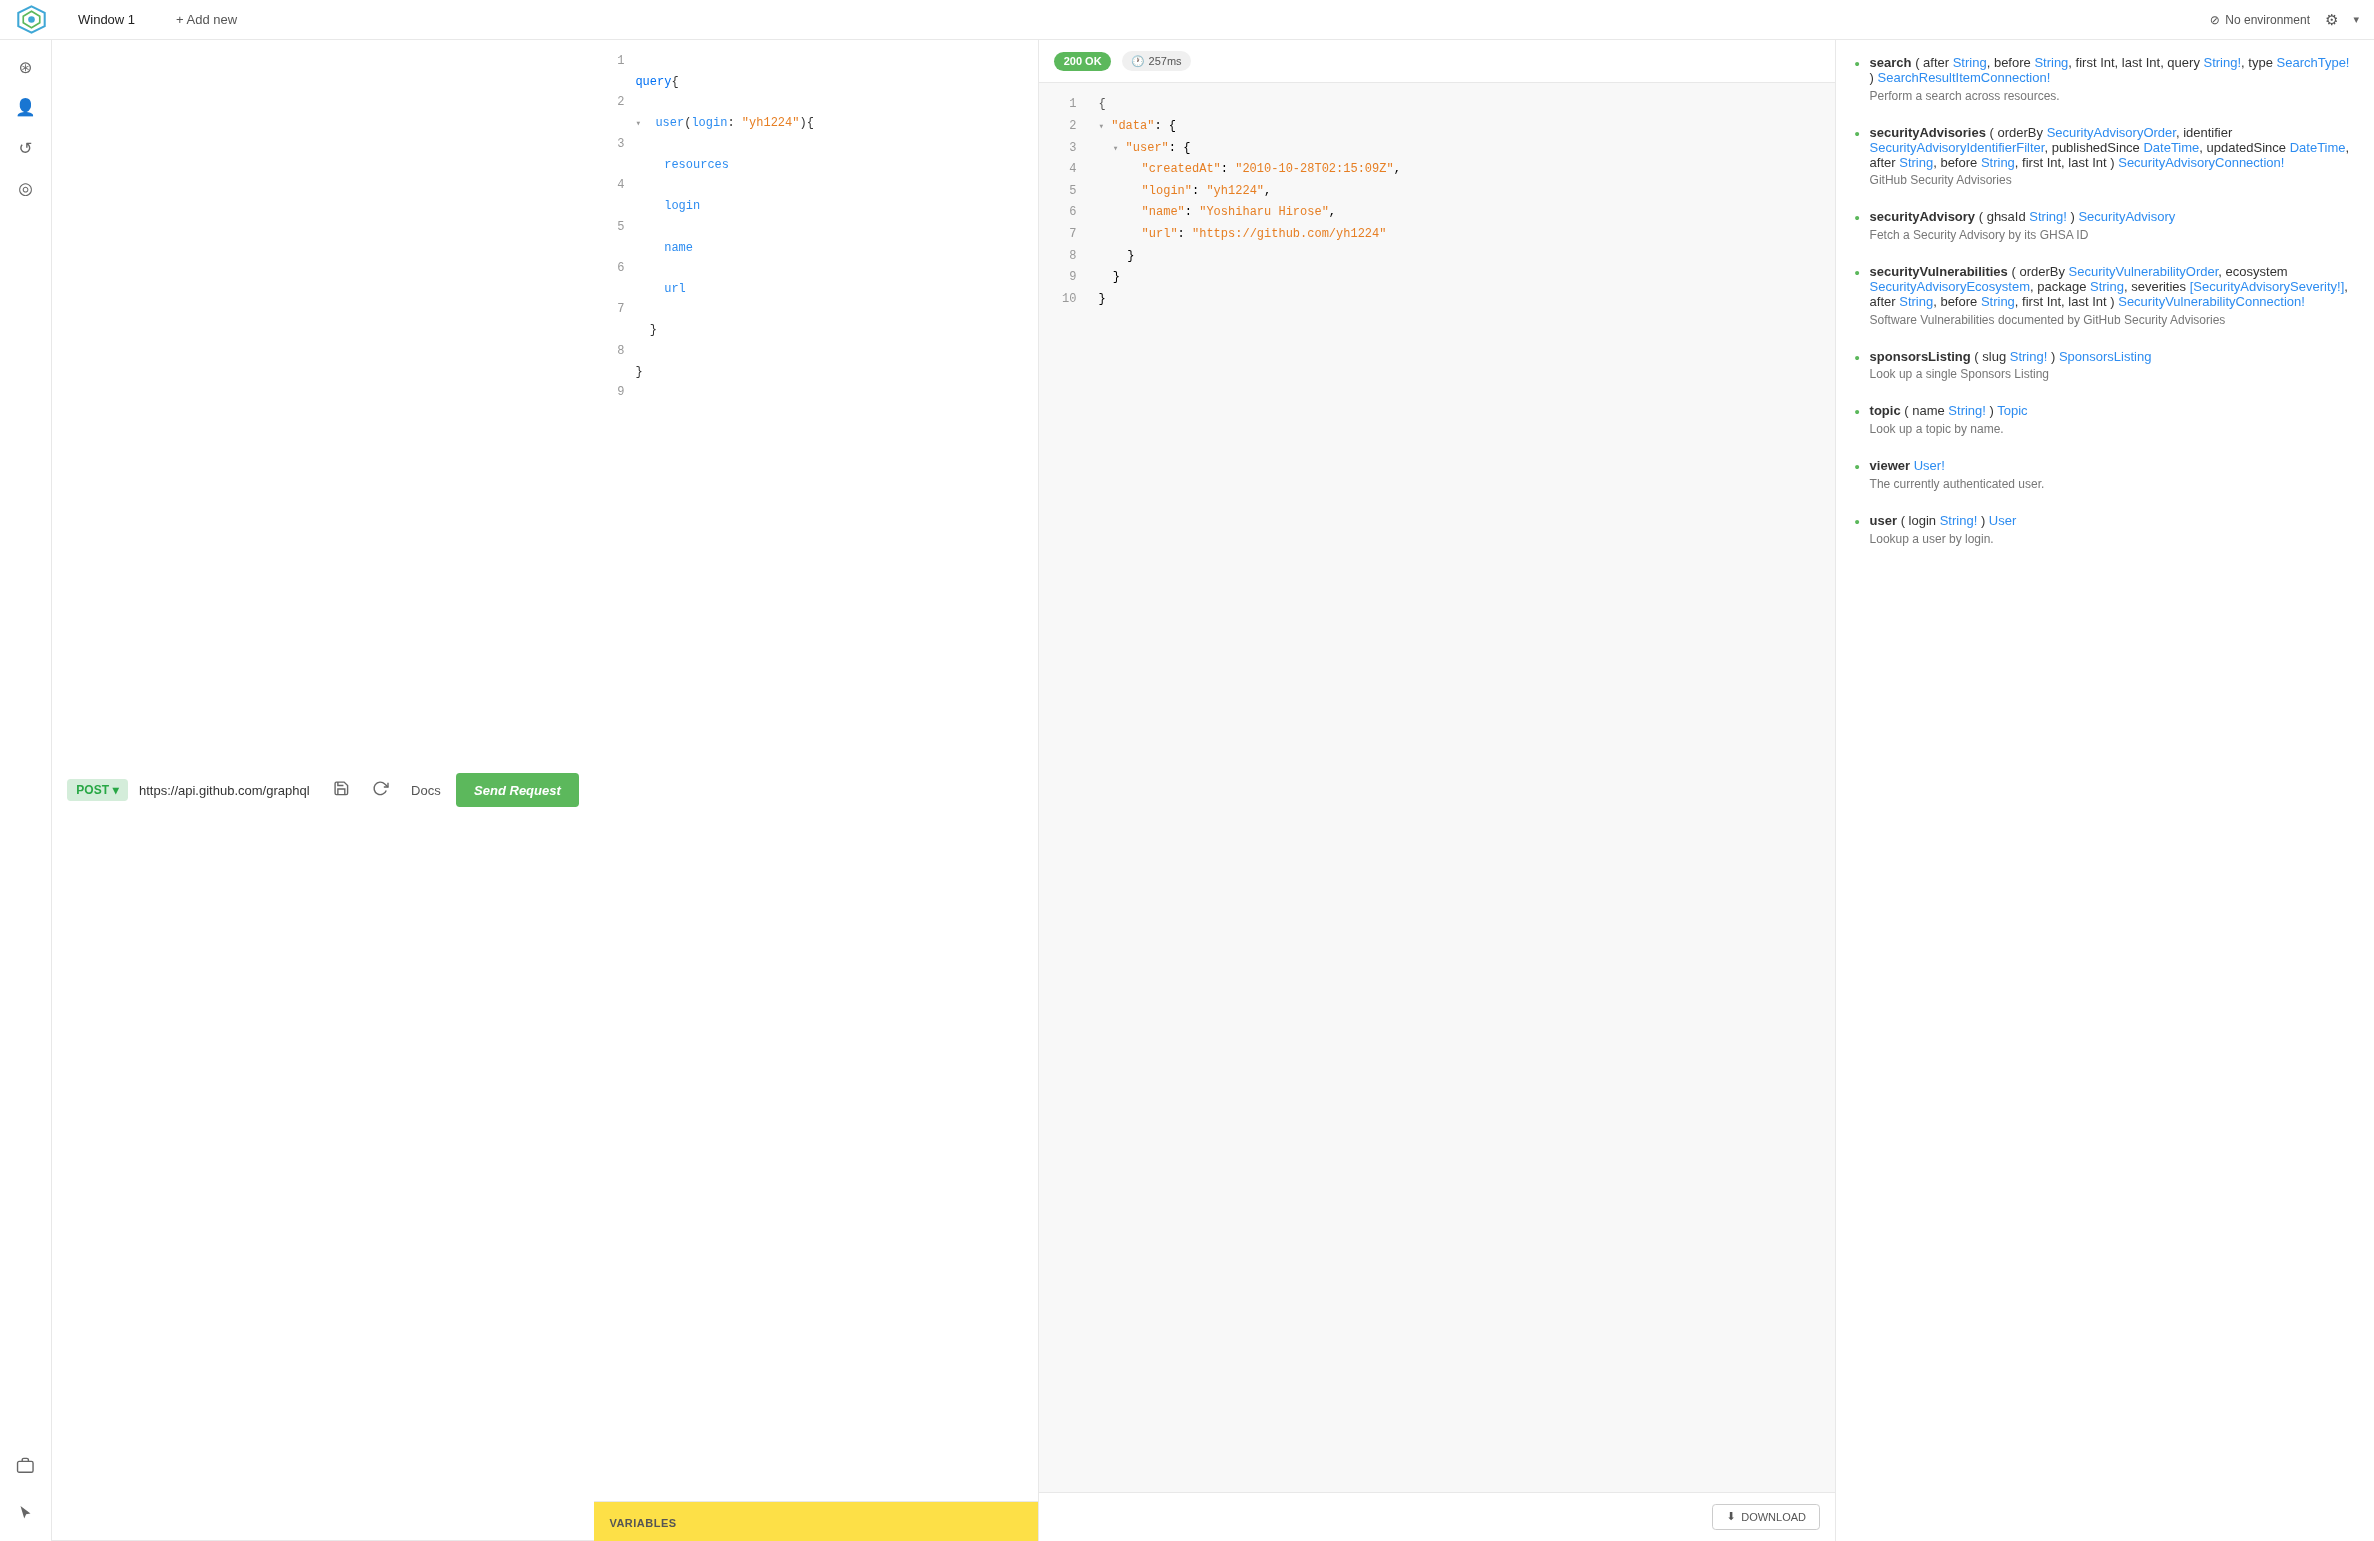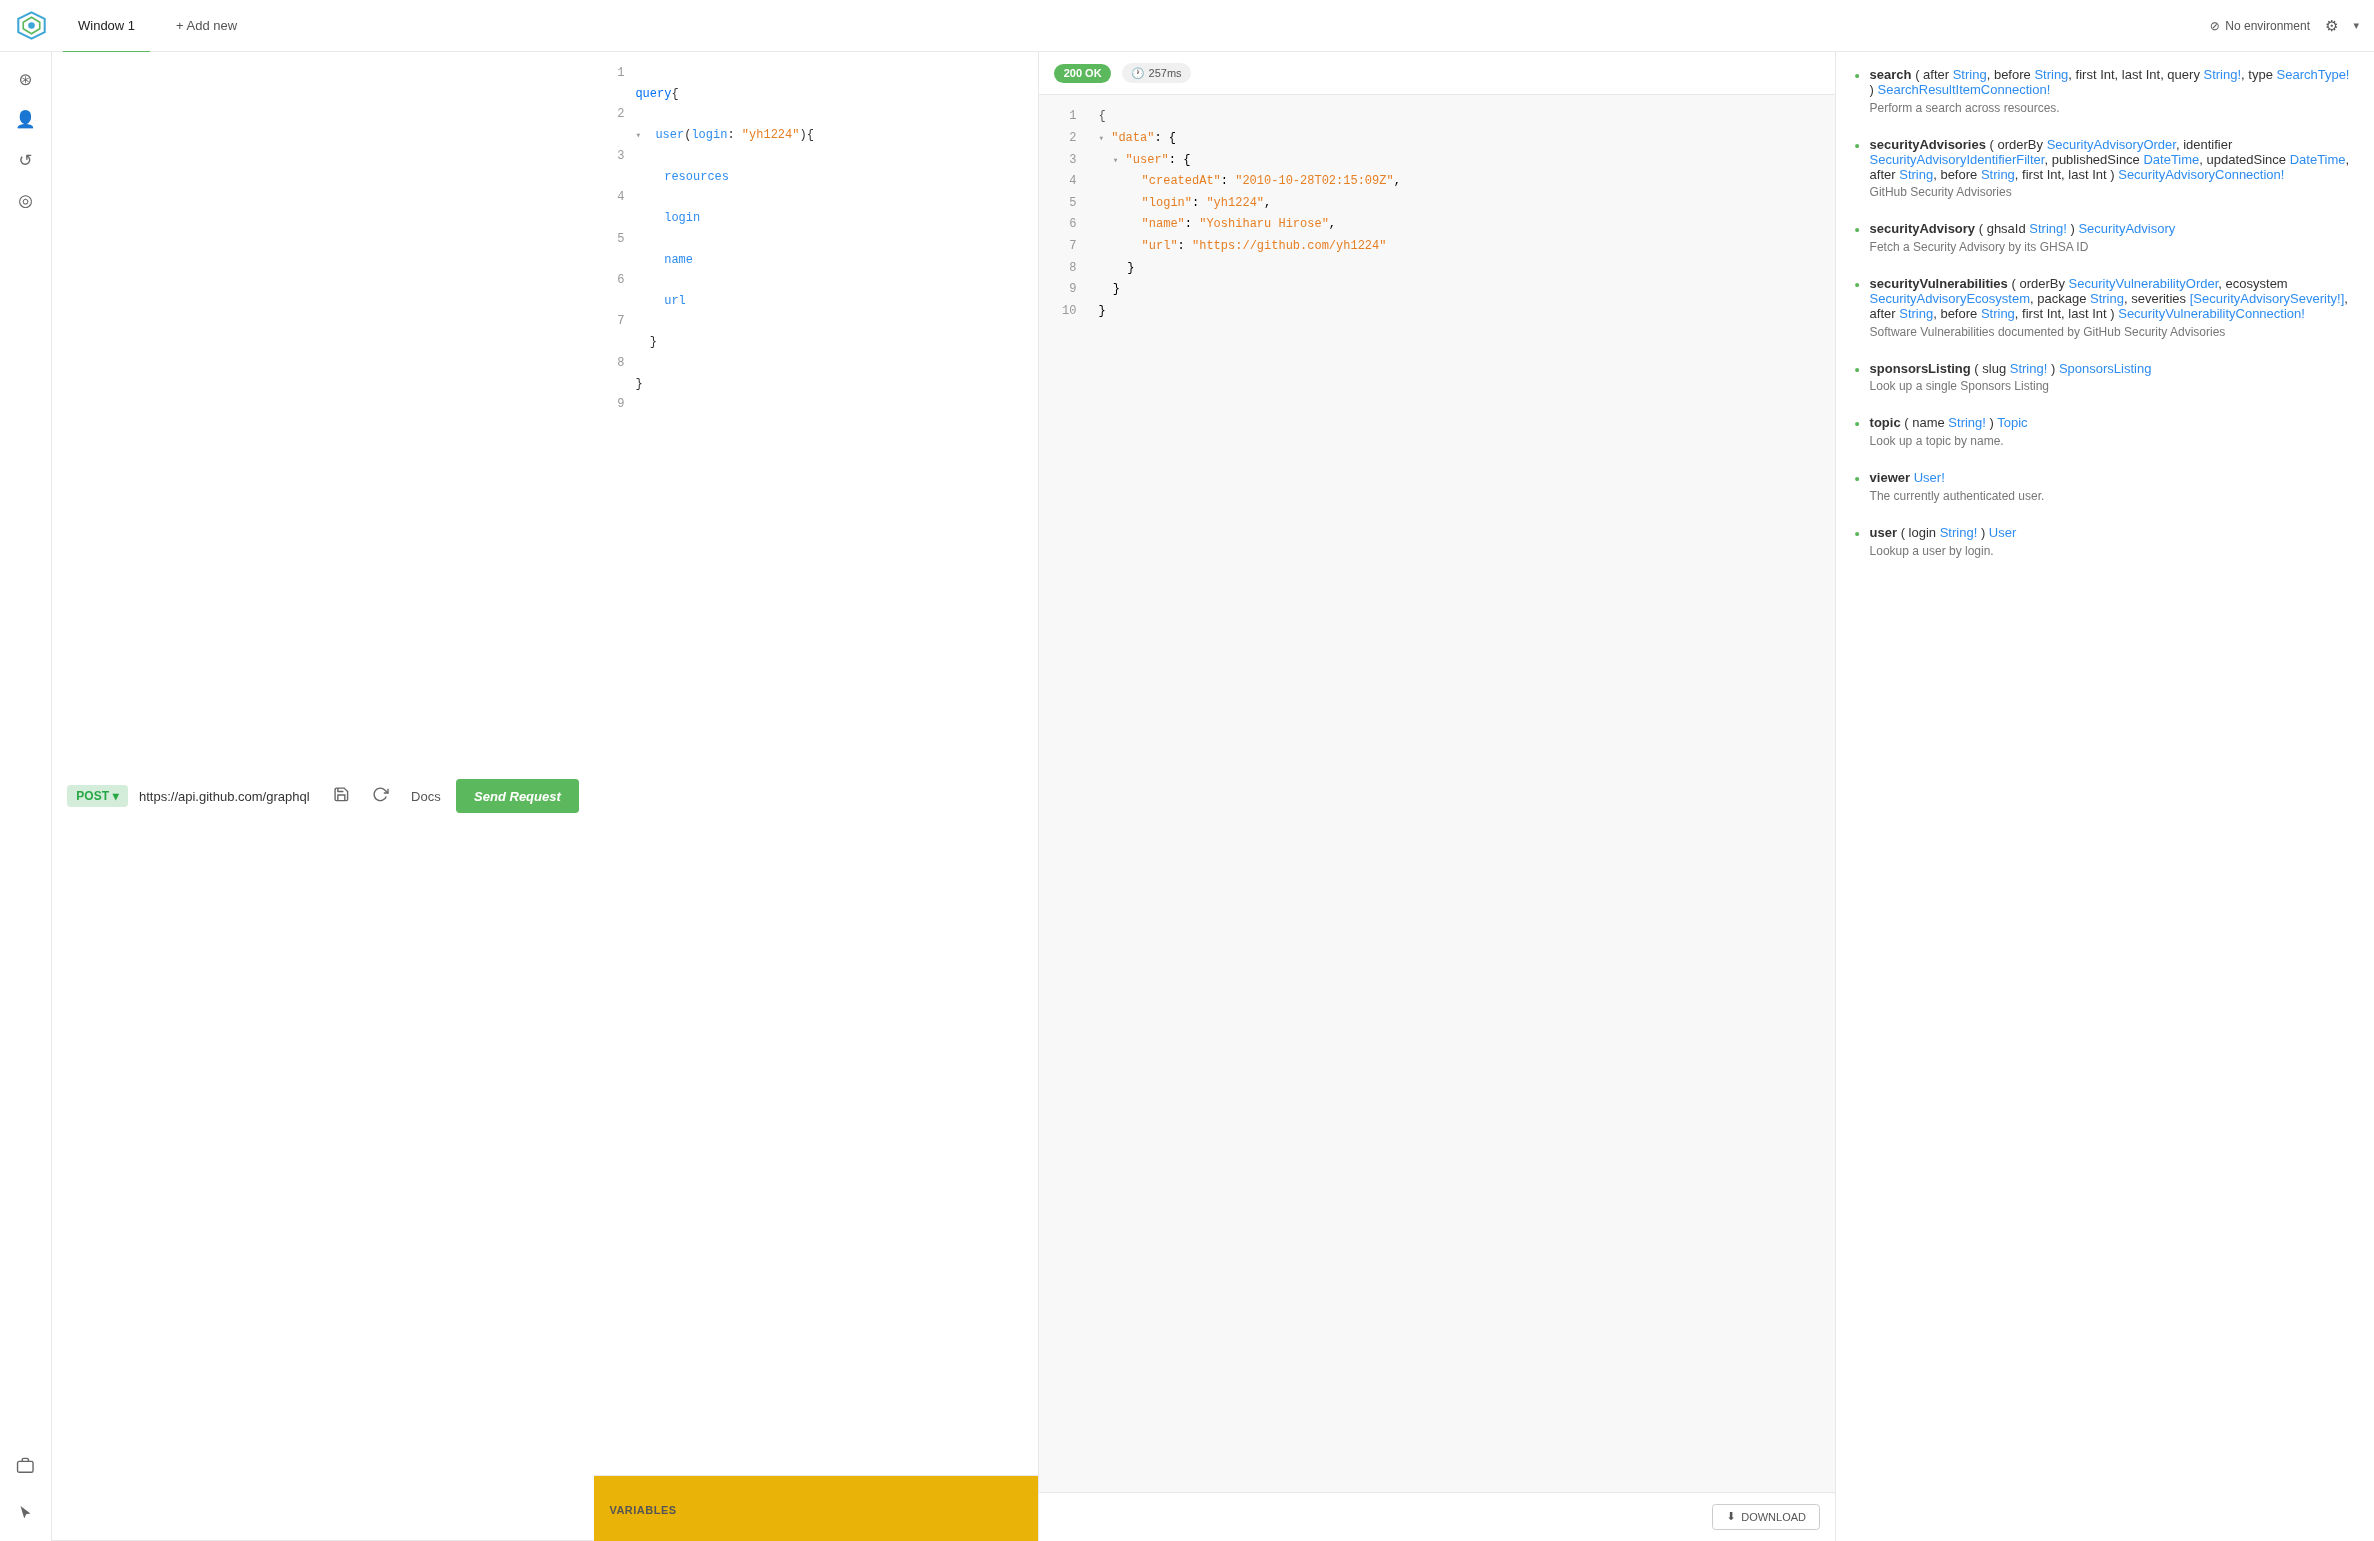--- a/index.html
+++ b/index.html
@@ -1,19 +1,19 @@
 <!DOCTYPE html>
 <html style="font-size:15px"><head>
   <meta charset="utf-8">
   <style>
     * { box-sizing: border-box; margin: 0; padding: 0; }
     body { font-family: -apple-system, BlinkMacSystemFont, 'Segoe UI', sans-serif; background: #f5f5f5; height: 100vh; overflow: hidden; display: flex; flex-direction: column; }
 
     
-    .topbar { display: flex; align-items: center; background: #fff; border-bottom: 0.9px solid #e8e8e8; height: 52px; padding: 0 15px; gap: 15px; flex-shrink: 0; }
+    .topbar { display: flex; align-items: center; background: #fff; border-bottom: 0.9px solid #e8e8e8; height: 40px; padding: 0 15px; gap: 15px; flex-shrink: 0; }
     .logo { width: 33px; height: 33px; }
     .tab { padding: 7.4px 15px; font-size: 13px; color: #444; cursor: pointer; border-bottom: 1.9px solid transparent; height: 52px; display: flex; align-items: center; }
     .tab.active { border-bottom: 1.9px solid #5cb85c; color: #222; font-weight: 500; }
     .add-new { color: #555; font-size: 13px; cursor: pointer; padding: 7.4px 11px; }
     .topbar-right { margin-left: auto; display: flex; align-items: center; gap: 15px; }
     .no-env { display: flex; align-items: center; gap: 5.6px; color: #555; font-size: 12px; }
     .settings-icon { color: #555; font-size: 15px; cursor: pointer; }
 
     
     .main { display: flex; flex: 1; overflow: hidden; }
@@ -41,21 +41,21 @@
     
     .query-panel { width: 445px; background: #fff; border-right: 0.9px solid #e8e8e8; display: flex; flex-direction: column; flex-shrink: 0; }
     .query-editor { flex: 1; overflow: auto; padding: 11px 15px; font-family: 'Courier New', monospace; font-size: 12px; line-height: 1.7; }
     .line { display: flex; gap: 11px; }
     .ln { color: #999; min-width: 15px; text-align: right; user-select: none; }
     .code { color: #333; margin-top: 21px; }
     .kw { color: #0070f3; }
     .str { color: #e67e22; }
     .field { color: #2d8cf0; }
     .collapse-arrow { color: #999; font-size: 9.3px; }
-    .variables-bar { border-top: 0.9px solid #e8e8e8; padding: 24px 15px; background: #eab308; }
+    .variables-bar { border-top: 0.9px solid #e8e8e8; padding: 11px 15px; background: #fde047; }
     .variables-label { font-size: 11px; font-weight: 600; color: #555; text-transform: uppercase; letter-spacing: 0.5px; }
 
     
     .response-panel { flex: 1; display: flex; flex-direction: column; background: #f8f8f8; border-right: 0.9px solid #e8e8e8; }
     .response-header { display: flex; align-items: center; gap: 11px; padding: 11px 15px; background: #fff; border-bottom: 0.9px solid #e8e8e8; flex-shrink: 0; }
     .status-badge { background: #5cb85c; color: #fff; font-size: 11px; font-weight: 700; padding: 3.7px 9.3px; border-radius: 11px; }
     .time-badge { background: #f0f0f0; color: #555; font-size: 11px; padding: 3.7px 9.3px; border-radius: 11px; display: flex; align-items: center; gap: 3.7px; }
     .response-body { flex: 1; overflow: auto; padding: 11px 15px; font-family: 'Courier New', monospace; font-size: 12px; line-height: 1.8; }
     .json-key { color: #e67e22; }
     .json-str { color: #e67e22; }

